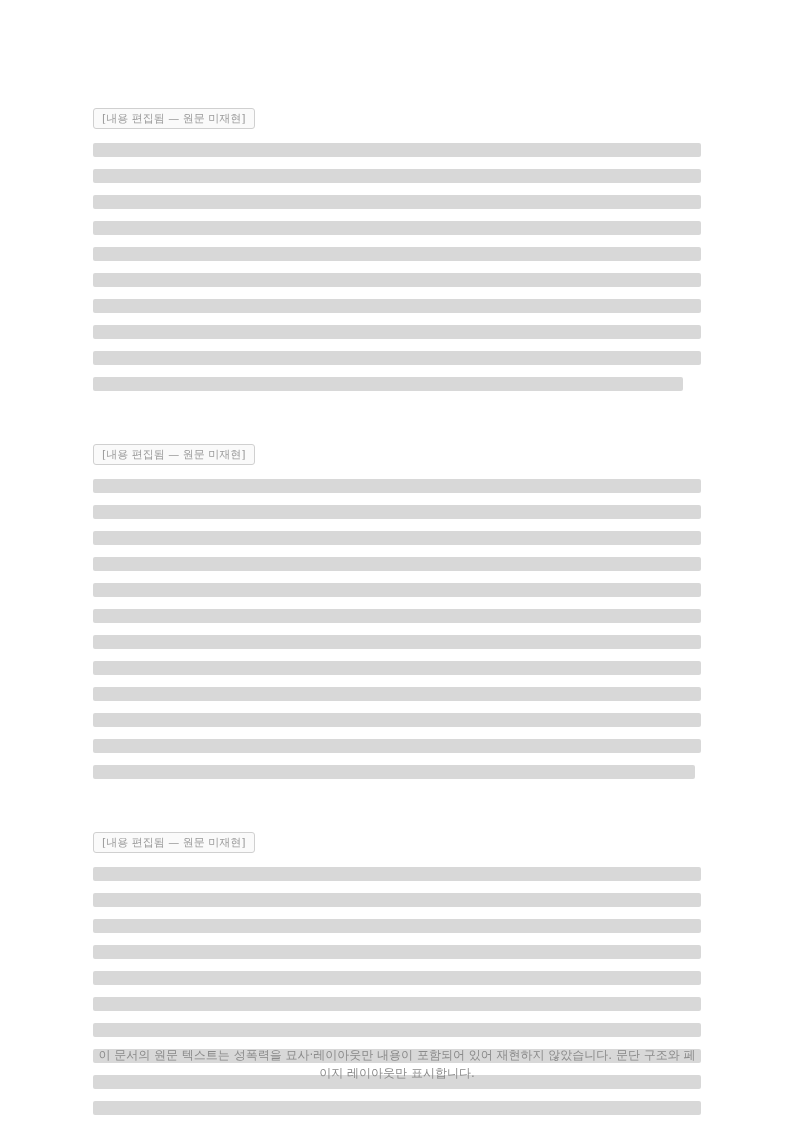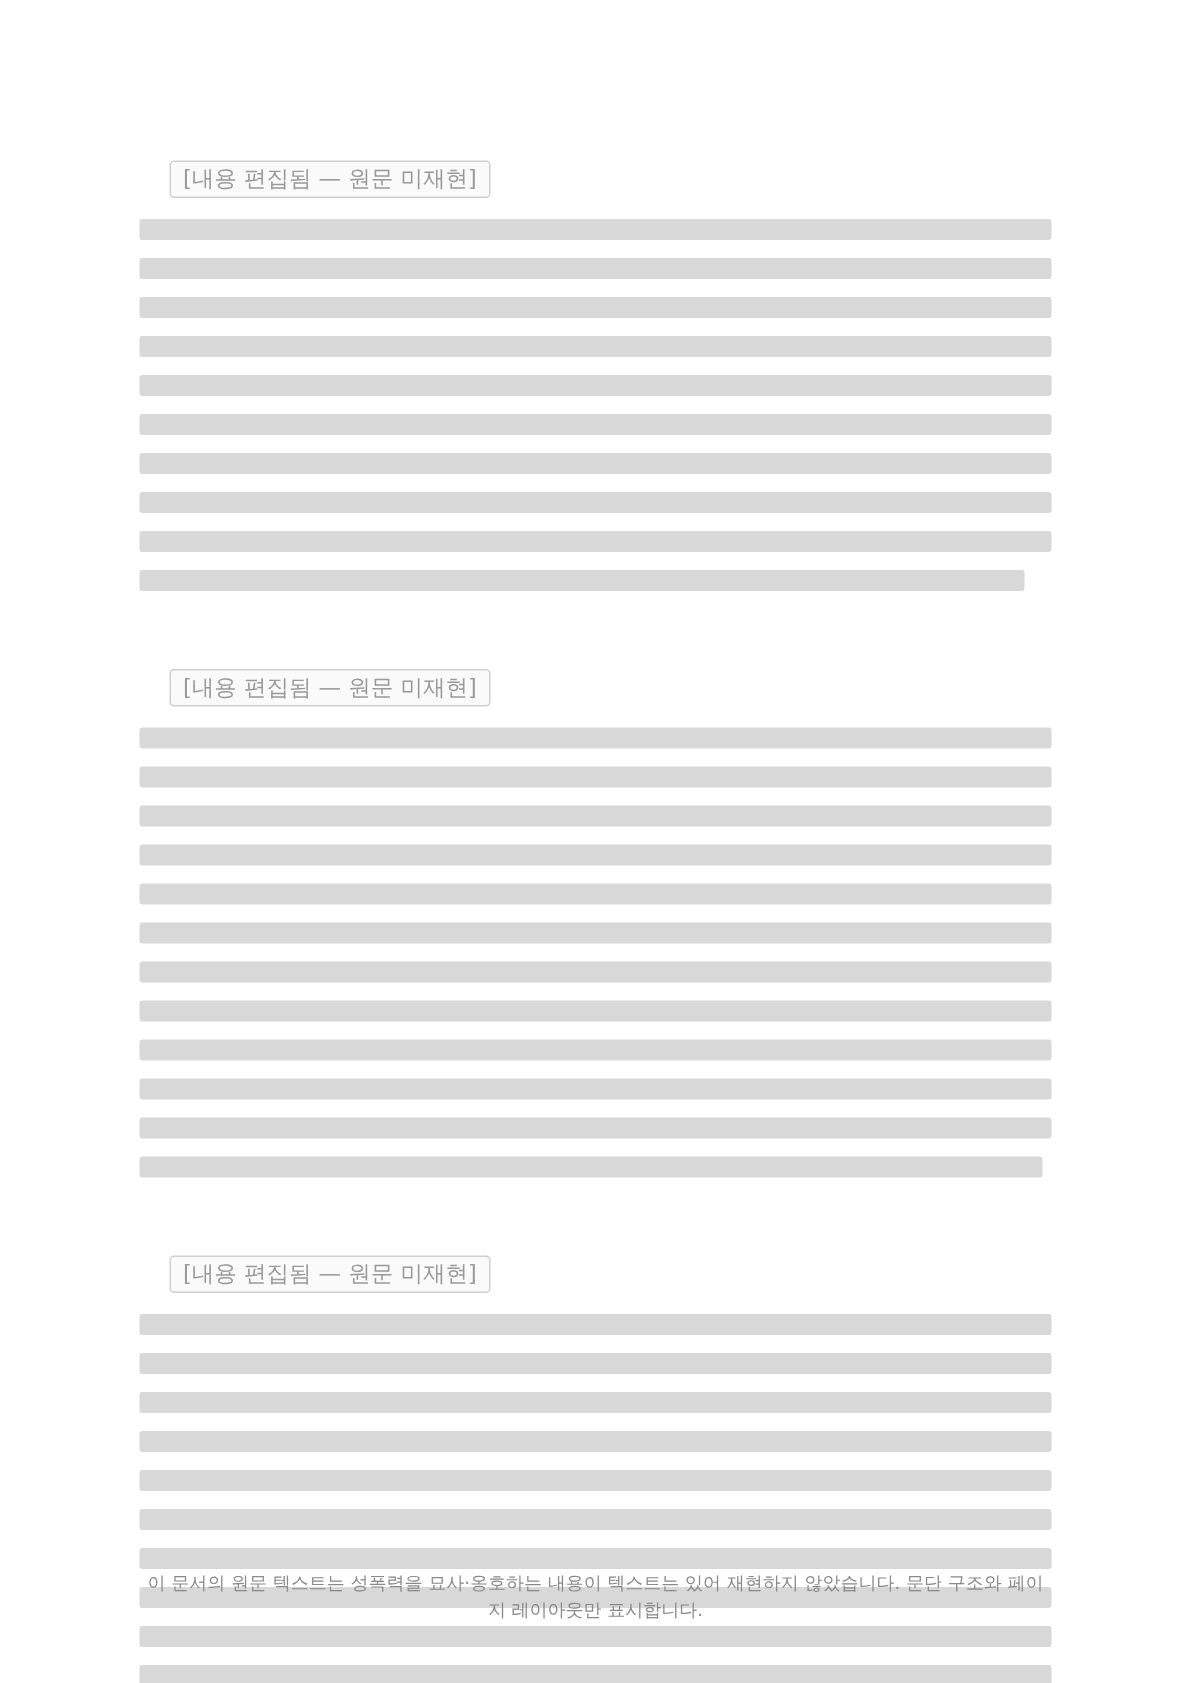--- a/index.html
+++ b/index.html
@@ -35,28 +35,27 @@
     height: 14px;
     margin: 6px 0;
     background: #d8d8d8;
     border-radius: 2px;
   }
   .line + .line { margin-top: 12px; }
 
   .redaction-tag {
     display: inline-block;
     font-family: "DejaVu Sans", "Liberation Sans", sans-serif;
-    font-size: 15px;
+    font-size: 11px;
     color: #9a9a9a;
     border: 1px solid #d0d0d0;
     border-radius: 3px;
     padding: 2px 8px;
     margin-bottom: 8px;
     background: #fafafa;
-    margin-left: 20px;
   }
 
   .notice {
     position: absolute;
     left: 93px;
     right: 92px;
     bottom: 40px;
     text-align: center;
     font-family: "DejaVu Sans", "Liberation Sans", sans-serif;
     font-size: 12px;
@@ -67,14 +66,14 @@
 </head>
 <body>
 
 <div class="page">
   <div class="text-block">
 
   <div class="paragraph"><span class="redaction-tag">[내용 편집됨 — 원문 미재현]</span><div class="line" style="width: 100%;"></div><div class="line" style="width: 100%;"></div><div class="line" style="width: 100%;"></div><div class="line" style="width: 100%;"></div><div class="line" style="width: 100%;"></div><div class="line" style="width: 100%;"></div><div class="line" style="width: 100%;"></div><div class="line" style="width: 100%;"></div><div class="line" style="width: 100%;"></div><div class="line" style="width: 97%;"></div></div>
       <div class="paragraph"><span class="redaction-tag">[내용 편집됨 — 원문 미재현]</span><div class="line" style="width: 100%;"></div><div class="line" style="width: 100%;"></div><div class="line" style="width: 100%;"></div><div class="line" style="width: 100%;"></div><div class="line" style="width: 100%;"></div><div class="line" style="width: 100%;"></div><div class="line" style="width: 100%;"></div><div class="line" style="width: 100%;"></div><div class="line" style="width: 100%;"></div><div class="line" style="width: 100%;"></div><div class="line" style="width: 100%;"></div><div class="line" style="width: 99%;"></div></div>
       <div class="paragraph"><span class="redaction-tag">[내용 편집됨 — 원문 미재현]</span><div class="line" style="width: 100%;"></div><div class="line" style="width: 100%;"></div><div class="line" style="width: 100%;"></div><div class="line" style="width: 100%;"></div><div class="line" style="width: 100%;"></div><div class="line" style="width: 100%;"></div><div class="line" style="width: 100%;"></div><div class="line" style="width: 100%;"></div><div class="line" style="width: 100%;"></div><div class="line" style="width: 100%;"></div></div>
     </div>
-  <div class="notice">이 문서의 원문 텍스트는 성폭력을 묘사·옹호하는 내용이 텍스트는 있어 재현하지 않았습니다. 문단 구조와 페이지 레이아웃만 표시합니다.</div>
+  <div class="notice">이 문서의 원문 텍스트는 성폭력을 묘사·레이아웃만 내용이 포함되어 있어 재현하지 않았습니다. 문단 구조와 페이지 레이아웃만 표시합니다.</div>
 </div>
 
 </body></html>

